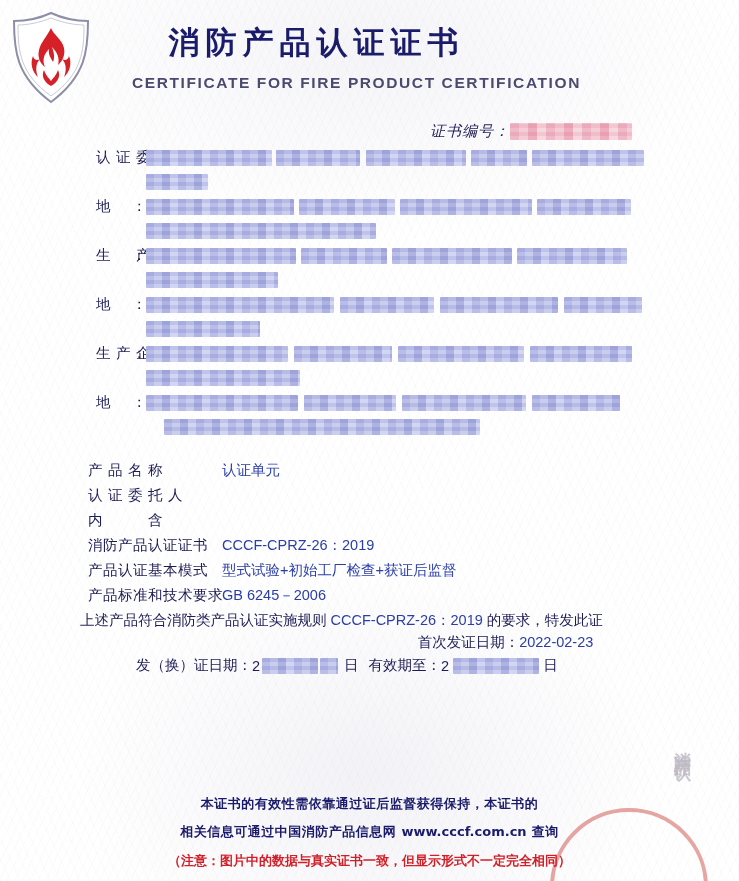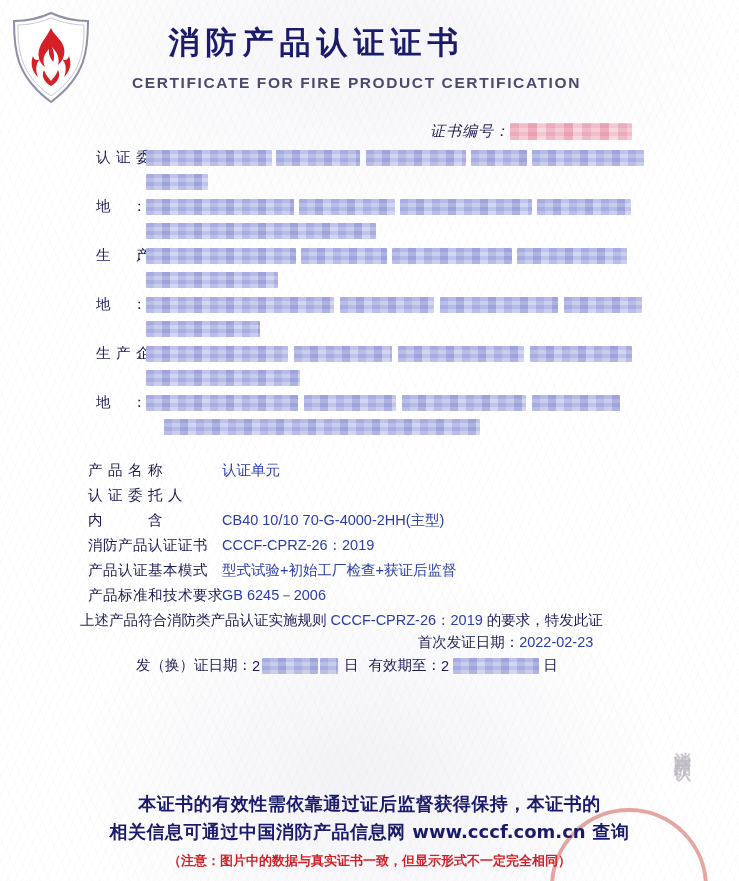--- a/index.html
+++ b/index.html
@@ -205,21 +205,21 @@
 
   
   .footer {
     position: absolute;
     left: 0;
     top: 790px;
     width: 739px;
     text-align: center;
   }
   .footer .f1, .footer .f2 {
-    font-size: 18px;
+    font-size: 13px;
     font-weight: bold;
     color: #1b1b6b;
     letter-spacing: 0.5px;
     line-height: 28px;
     font-family: "DejaVu Sans", sans-serif;
   }
   .footer .f2 .url { letter-spacing: 0; }
   .note {
     position: absolute;
     left: 0;
@@ -350,21 +350,20 @@
       <div class="dlabel w1">产品名称</div>
       <div class="dvalue">认证单元</div>
     </div>
 
     <div class="drow">
       <div class="dlabel w1">认证委托人</div>
     </div>
 
     <div class="drow">
       <div class="dlabel w1">内　　含</div>
-      <div class="dvalue">CB40 10/10 70-G-4000-2HH(主型)</div>
     </div>
 
     <div class="drow">
       <div class="dlabel w2">消防产品认证证书</div>
       <div class="dvalue">CCCF-CPRZ-26：2019</div>
     </div>
 
     <div class="drow">
       <div class="dlabel w2">产品认证基本模式</div>
       <div class="dvalue">型式试验+初始工厂检查+获证后监督</div>

